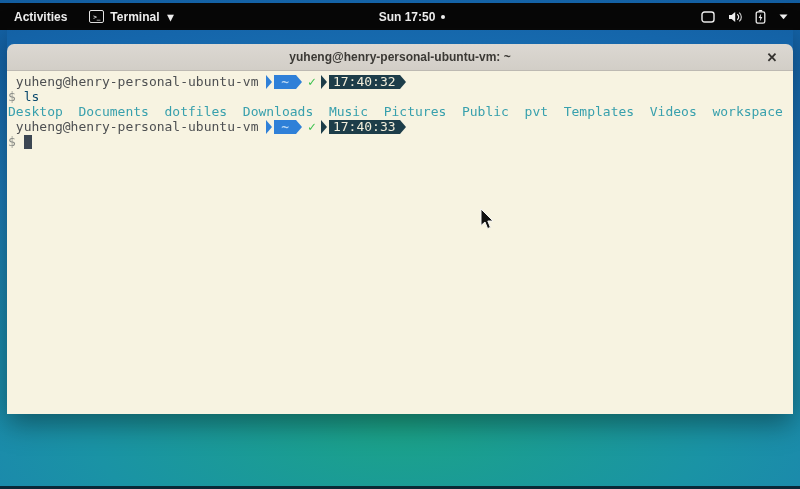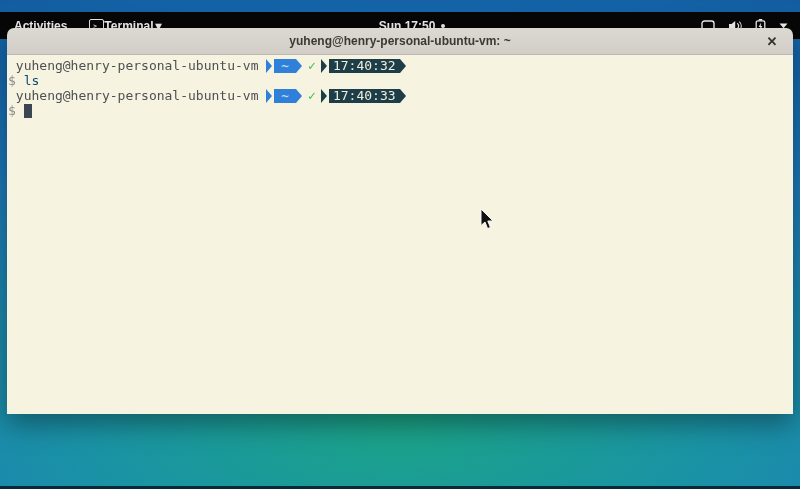--- a/index.html
+++ b/index.html
@@ -2,41 +2,41 @@
 <html><head>
 <meta charset="utf-8">
 <style>
   html,body{margin:0;padding:0;}
   body{width:800px;height:489px;overflow:hidden;font-family:"Liberation Sans",sans-serif;}
   .screen{position:relative;width:800px;height:489px;overflow:hidden;
     background:radial-gradient(ellipse 130% 95% at 50% 86%, #1ba487 0%, #1a93a5 30%, #1d7ab7 62%, #1566ab 86%, #125c9e 100%);}
   .bottom-edge{position:absolute;left:0;bottom:0;width:100%;height:3px;background:rgba(6,22,36,.85);}
 
   
-  .topbar{position:absolute;left:0;top:12px;width:100%;height:27px;background:#070707;
+  .topbar{position:absolute;left:0;top:3px;width:100%;height:27px;background:#070707;
     display:flex;align-items:center;color:#f2f2f2;font-size:12px;font-weight:600;text-align:center;}
   .tb-left{display:flex;align-items:center;gap:22px;padding-left:14px;}
   .activities{cursor:pointer;}
-  .app-indicator{display:flex;align-items:center;cursor:pointer;}
+  .app-indicator{display:flex;align-items:center;gap:6px;cursor:pointer;}
   .term-mini{width:13px;height:11px;border:1px solid #e8e8e8;border-radius:2px;
     display:flex;align-items:center;justify-content:center;font-size:6px;line-height:1;
     font-family:"DejaVu Sans Mono",monospace;color:#e8e8e8;}
   .chev{display:inline-block;margin-left:2px;}
   .tb-center{position:absolute;left:0;right:0;top:0;height:27px;display:flex;align-items:center;justify-content:center;gap:6px;pointer-events:none;margin-left:24px;}
   .tb-center .clock-wrap{pointer-events:auto;display:flex;align-items:center;gap:6px;cursor:pointer;}
   .notif-dot{width:4px;height:4px;border-radius:50%;background:#f2f2f2;}
   .tb-right{margin-left:auto;display:flex;align-items:center;gap:13px;padding-right:12px;}
   .tb-right svg{display:block;}
 
   
   .window{position:absolute;left:7px;top:28px;width:786px;height:386px;
     box-shadow:0 10px 26px rgba(0,0,0,.38);display:flex;flex-direction:column;}
   .titlebar{height:26px;flex:0 0 26px;background:linear-gradient(#dcd8d2,#d2cec7);
     border-bottom:1px solid #bdb9b2;border-radius:7px 7px 0 0;position:relative;
-    display:flex;align-items:center;justify-content:center;}
+    display:flex;align-items:center;justify-content:center;margin-top:16px;}
   .title-text{font-size:12px;font-weight:600;color:#3b3935;}
   .close-btn{position:absolute;right:10px;top:0;height:26px;width:22px;display:flex;
     align-items:center;justify-content:center;color:#33312e;font-size:13px;font-weight:700;cursor:pointer;}
   .term{flex:1;background:#f7f3e1;font-family:"DejaVu Sans Mono",monospace;font-size:13px;
     line-height:15px;padding:3px 0 0 1px;color:#4e5052;overflow:hidden;}
   .line{white-space:pre;height:15px;}
   .prompt-line{display:flex;align-items:center;}
   .user-host{color:#4e5052;}
   
   .tri{display:inline-block;width:0;height:0;border-top:7px solid transparent;border-bottom:7px solid transparent;}
@@ -116,20 +116,21 @@
         <span class="body-blue"><span>~</span></span>
         <span class="tri tri-blue"></span>
         <span class="check">✓</span>
         <span class="tri tri-dark"></span>
         <span class="body-dark"><span>17:40:32</span></span>
         <span class="tri tri-dark"></span>
       </div>
 
       <div class="line"><span class="dollar">$ </span><span class="cmd">ls</span></div>
 
+      <div class="line dirs">Desktop  Documents  dotfiles  Downloads  Music  Pictures  Public  pvt  Templates  Videos  workspace</div>
 
       <div class="line prompt-line">
         <span class="user-host"> yuheng@henry-personal-ubuntu-vm </span>
         <span class="tri tri-blue"></span>
         <span class="body-blue"><span>~</span></span>
         <span class="tri tri-blue"></span>
         <span class="check">✓</span>
         <span class="tri tri-dark"></span>
         <span class="body-dark"><span>17:40:33</span></span>
         <span class="tri tri-dark"></span>

